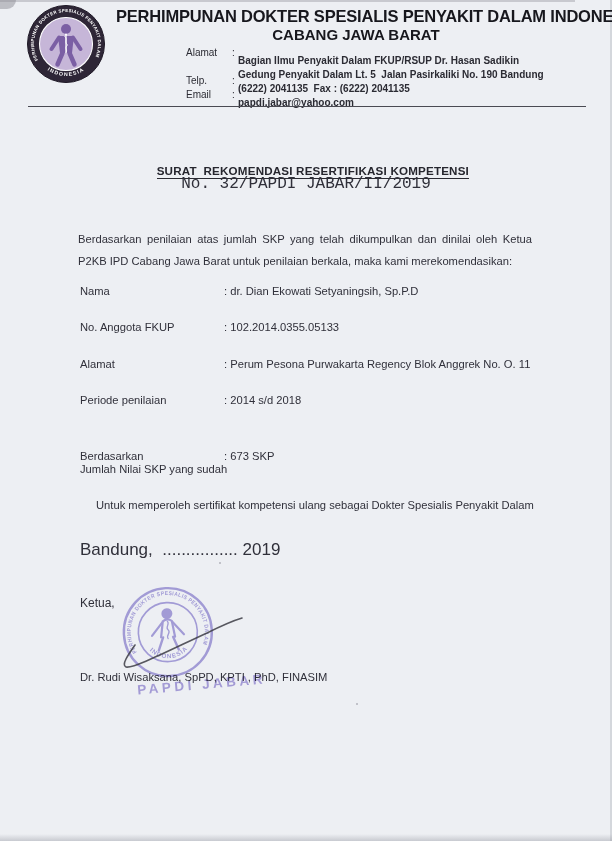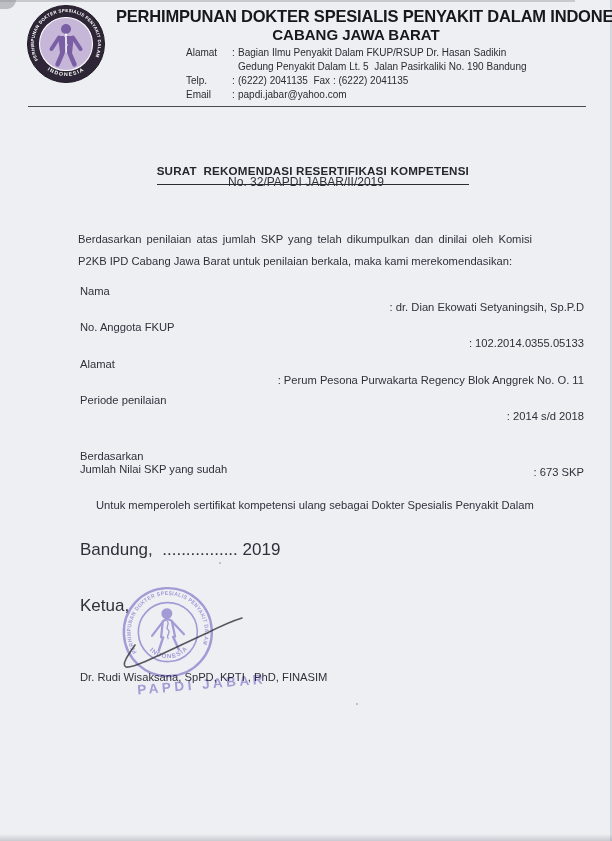--- a/index.html
+++ b/index.html
@@ -22,41 +22,41 @@
     position:absolute;left:116px;top:7px;width:480px;text-align:center;
     font-size:16.5px;font-weight:700;color:#17171d;letter-spacing:-0.2px;white-space:pre;
   }
   .branch{
     position:absolute;left:116px;top:26px;width:480px;text-align:center;
     font-size:15px;font-weight:700;color:#17171d;white-space:pre;
   }
   .c-row{position:absolute;left:186px;height:13px;font-size:10px;color:#2b2b33;}
   .c-row .c-label{position:absolute;left:0;top:0;width:44px;}
   .c-row .c-sep{position:absolute;left:46px;top:0;}
-  .c-row .c-val{position:absolute;left:52px;top:0;white-space:pre;width:360px;}
+  .c-row .c-val{position:absolute;left:52px;top:8px;white-space:pre;width:360px;font-weight:bold;}
   .rule{position:absolute;left:28px;top:106px;width:558px;height:0;border-top:1.6px solid #4a4a52;}
 
   
   .doc-title{
     position:absolute;left:66px;top:151px;width:480px;text-align:center;
     font-size:11.6px;font-weight:700;color:#26262e;letter-spacing:.2px;white-space:pre;
   }
-  .doc-title span{border-bottom:1.4px solid #2a2a32;padding-bottom:7px;}
-  .doc-no{position:absolute;left:66px;top:175px;width:480px;text-align:center;font-size:12px;}
+  .doc-title span{border-bottom:1.4px solid #2a2a32;padding-bottom:1px;}
+  .doc-no{position:absolute;left:66px;top:175px;width:480px;text-align:center;font-size:16px;font-family:Liberation Mono, monospace;}
   .intro{
     position:absolute;left:78px;top:229px;width:454px;margin:0;
     font-size:11.2px;line-height:21.5px;text-align:justify;
   }
   .f-row{position:absolute;left:80px;font-size:11.2px;height:15px;}
   .f-row .f-label{position:absolute;left:0;top:0;width:160px;}
-  .f-row .f-value{position:absolute;left:144px;top:16px;width:360px;white-space:pre;text-align:right;}
+  .f-row .f-value{position:absolute;left:144px;top:0;width:360px;white-space:pre;}
   .purpose{position:absolute;left:80px;top:483px;width:470px;margin:16px;font-size:11.2px;}
   .dateline{position:absolute;left:80px;top:540px;font-size:17px;white-space:pre;}
   .committee{position:absolute;left:80px;top:577px;font-size:11.2px;}
-  .role{position:absolute;left:80px;top:596px;font-size:17px;}
+  .role{position:absolute;left:80px;top:596px;font-size:12px;}
   .signer{position:absolute;left:80px;top:671px;font-size:11.2px;white-space:pre;}
 
   
   .stamp{position:absolute;left:118px;top:583px;mix-blend-mode:multiply;opacity:.92;transform:rotate(-3deg);}
   .stamp-caption{
     position:absolute;left:137px;top:677px;transform:rotate(-5deg);
     font-size:13.5px;font-weight:700;letter-spacing:3.5px;color:#b0a5e0;
     mix-blend-mode:multiply;white-space:pre;
   }
   .signature{position:absolute;left:95px;top:585px;}
@@ -124,21 +124,21 @@
     <span class="c-val">papdi.jabar@yahoo.com</span>
   </div>
 
   <div class="rule"></div>
 
   <div class="doc-title">
     <span>SURAT  REKOMENDASI RESERTIFIKASI KOMPETENSI</span>
   </div>
   <div class="doc-no">No. 32/PAPDI JABAR/II/2019</div>
 
-  <p class="intro">Berdasarkan penilaian atas jumlah SKP yang telah dikumpulkan dan dinilai oleh Komisi P2KB IPD Cabang Jawa Barat untuk penilaian berkala, maka kami merekomendasikan:</p>
+  <p class="intro">Berdasarkan penilaian atas jumlah SKP yang telah dikumpulkan dan dinilai oleh Ketua P2KB IPD Cabang Jawa Barat untuk penilaian berkala, maka kami merekomendasikan:</p>
 
   <div class="f-row" style="top:285px;">
     <span class="f-label">Nama</span>
     <span class="f-value">: dr. Dian Ekowati Setyaningsih, Sp.P.D</span>
   </div>
   <div class="f-row" style="top:321px;">
     <span class="f-label">No. Anggota FKUP</span>
     <span class="f-value">: 102.2014.0355.05133</span>
   </div>
   <div class="f-row" style="top:358px;">

